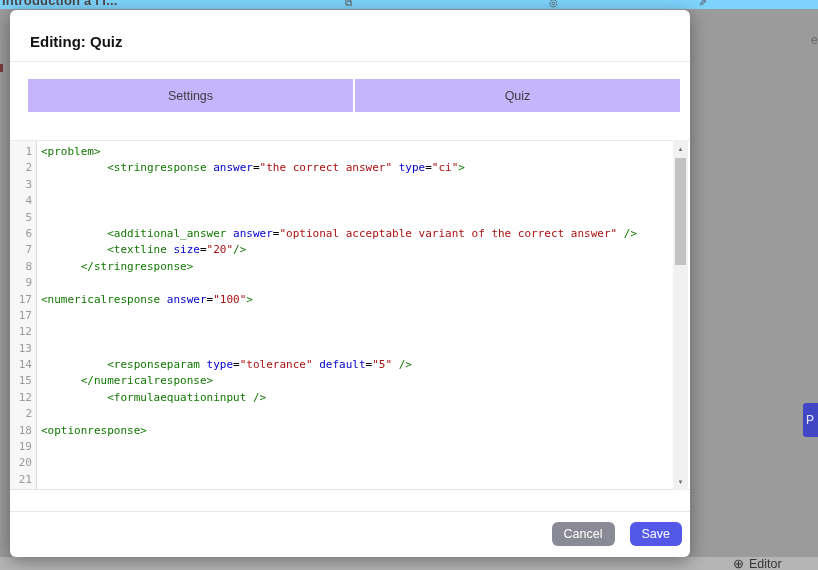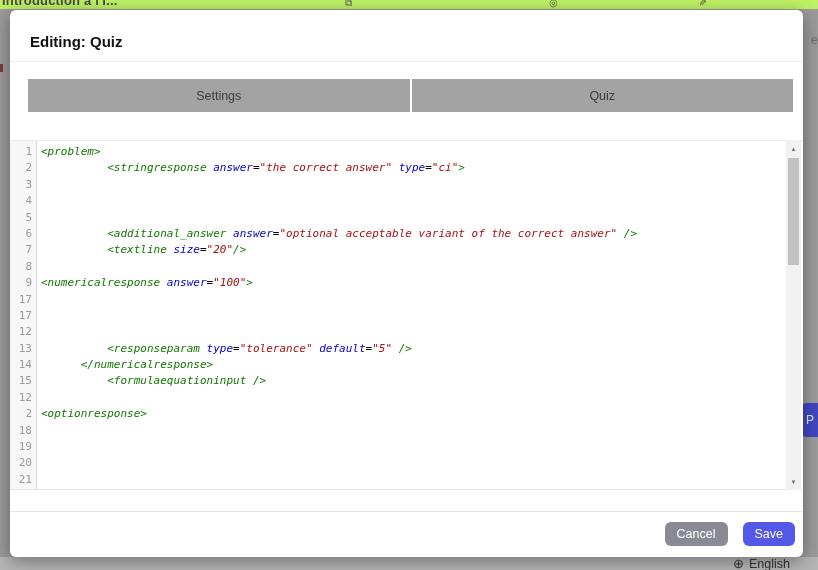--- a/index.html
+++ b/index.html
@@ -6,21 +6,21 @@
   html,body { width:818px; height:570px; overflow:hidden; }
   body {
     position:relative;
     background:#9b9b9b;
     font-family:"Liberation Sans", sans-serif;
   }
 
   
   .bg-top {
     position:absolute; top:0; left:0; right:0; height:9px;
-    background:#bef264; overflow:hidden;
+    background:#7dd3fc; overflow:hidden;
   }
   .bg-top-title {
     position:absolute; left:2px; top:-7px;
     font-size:13px; font-weight:700; color:#4a4a4a; letter-spacing:.2px;
     white-space:nowrap;
   }
   .bg-top-icon { position:absolute; top:-3px; font-size:10px; color:#585858; }
   .bg-icon-copy { left:345px; }
   .bg-icon-eye  { left:549px; }
   .bg-icon-pencil { left:698px; transform:rotate(90deg); }
@@ -46,39 +46,39 @@
     background:#b5b5b5; overflow:hidden;
   }
   .bg-lang {
     position:absolute; left:733px; top:0px; display:flex; align-items:center; gap:5px;
     color:#353535; font-size:12.5px; font-weight:500;
   }
   .globe { font-size:13px; line-height:12px; color:#2f2f2f; }
 
   
   .modal {
-    position:absolute; left:10px; top:10px; width:793px; height:547px;
+    position:absolute; left:10px; top:10px; width:680px; height:547px;
     background:#ffffff; border-radius:6px;
     box-shadow:0 4px 18px rgba(0,0,0,.38);
   }
   .modal-title {
     position:absolute; left:20px; top:23px;
     font-size:15px; font-weight:700; color:#121212;
   }
   .title-divider {
     position:absolute; left:0; right:0; top:51px; height:1px; background:#ececec;
   }
 
   
   .tabs {
     position:absolute; left:18px; right:10px; top:69px; height:33px;
     display:flex; gap:2px;
   }
   .tab {
-    flex:1; background:#a3a3a3; border:none; cursor:pointer;
+    flex:1; background:#c4b5fd; border:none; cursor:pointer;
     display:flex; align-items:center; justify-content:center;
     font-family:"Liberation Sans", sans-serif;
     font-size:12.5px; font-weight:500; color:#3d3d3d;
   }
   .tab.active {
     background:var(--tab-active-bg,#dcdcf8);
     color:var(--tab-active-text,#3b43d6);
   }
 
   
@@ -88,21 +88,21 @@
     display:flex;
     font-family:"DejaVu Sans Mono", monospace;
     font-size:11px; line-height:16.4px;
   }
   .gutter {
     width:27px; background:#f7f7f7; border-right:1px solid #dddddd;
     text-align:right; padding:3px 4px 0 0; color:#9b9b9b; flex:none;
   }
   .ln { height:16.4px; }
   .code-area { flex:1; padding:3px 16px 0 4px; overflow:hidden; }
-  .cl { height:16.4px; white-space:pre; color:#000;font-style:italic; }
+  .cl { height:16.4px; white-space:pre; color:#000; }
   .tk-tag { color:var(--syn-tag,#117700); }
   .tk-att { color:var(--syn-att,#0000cc); }
   .tk-str { color:var(--syn-str,#aa1111); }
   .tk-pln { color:#000000; }
 
   
   .vscroll {
     position:absolute; right:2px; top:130px; width:15px; height:350px;
     background:#f1f1f1;
   }
@@ -144,21 +144,21 @@
   <span class="bg-top-icon bg-icon-pencil">✎</span>
 </div>
 <span class="bg-right-frag">e</span>
 <div class="bg-left-mark"></div>
 <div class="bg-cropped-btn">
   <span>P</span>
 </div>
 <div class="bg-bottom">
   <div class="bg-lang">
     <span class="globe">⊕</span>
-    <span>English</span>
+    <span>Editor</span>
   </div>
 </div>
 
 <div class="modal">
   <div class="modal-title">Editing: Quiz</div>
   <div class="title-divider"></div>
 
   <div class="tabs">
     <button class="tab">Settings</button>
     <button class="tab">Quiz</button>
@@ -189,20 +189,21 @@
         <div class="ln">21</div>
       </div>
     <div class="code-area">
         <div class="cl"><span class="tk-tag">&lt;problem&gt;</span></div>
         <div class="cl"><span class="tk-pln">          </span><span class="tk-tag">&lt;stringresponse</span><span class="tk-pln"> </span><span class="tk-att">answer</span><span class="tk-pln">=</span><span class="tk-str">"the correct answer"</span><span class="tk-pln"> </span><span class="tk-att">type</span><span class="tk-pln">=</span><span class="tk-str">"ci"</span><span class="tk-tag">&gt;</span></div>
         <div class="cl">&nbsp;</div>
         <div class="cl">&nbsp;</div>
         <div class="cl">&nbsp;</div>
         <div class="cl"><span class="tk-pln">          </span><span class="tk-tag">&lt;additional_answer</span><span class="tk-pln"> </span><span class="tk-att">answer</span><span class="tk-pln">=</span><span class="tk-str">"optional acceptable variant of the correct answer"</span><span class="tk-pln"> </span><span class="tk-tag">/&gt;</span></div>
         <div class="cl"><span class="tk-pln">          </span><span class="tk-tag">&lt;textline</span><span class="tk-pln"> </span><span class="tk-att">size</span><span class="tk-pln">=</span><span class="tk-str">"20"</span><span class="tk-tag">/&gt;</span></div>
+        <div class="cl"><span class="tk-pln">      </span><span class="tk-tag">&lt;/stringresponse&gt;</span></div>
         <div class="cl">&nbsp;</div>
         <div class="cl"><span class="tk-tag">&lt;numericalresponse</span><span class="tk-pln"> </span><span class="tk-att">answer</span><span class="tk-pln">=</span><span class="tk-str">"100"</span><span class="tk-tag">&gt;</span></div>
         <div class="cl">&nbsp;</div>
         <div class="cl">&nbsp;</div>
         <div class="cl">&nbsp;</div>
         <div class="cl"><span class="tk-pln">          </span><span class="tk-tag">&lt;responseparam</span><span class="tk-pln"> </span><span class="tk-att">type</span><span class="tk-pln">=</span><span class="tk-str">"tolerance"</span><span class="tk-pln"> </span><span class="tk-att">default</span><span class="tk-pln">=</span><span class="tk-str">"5"</span><span class="tk-pln"> </span><span class="tk-tag">/&gt;</span></div>
         <div class="cl"><span class="tk-pln">      </span><span class="tk-tag">&lt;/numericalresponse&gt;</span></div>
         <div class="cl"><span class="tk-pln">          </span><span class="tk-tag">&lt;formulaequationinput</span><span class="tk-pln"> </span><span class="tk-tag">/&gt;</span></div>
         <div class="cl">&nbsp;</div>
         <div class="cl"><span class="tk-tag">&lt;optionresponse&gt;</span></div>

